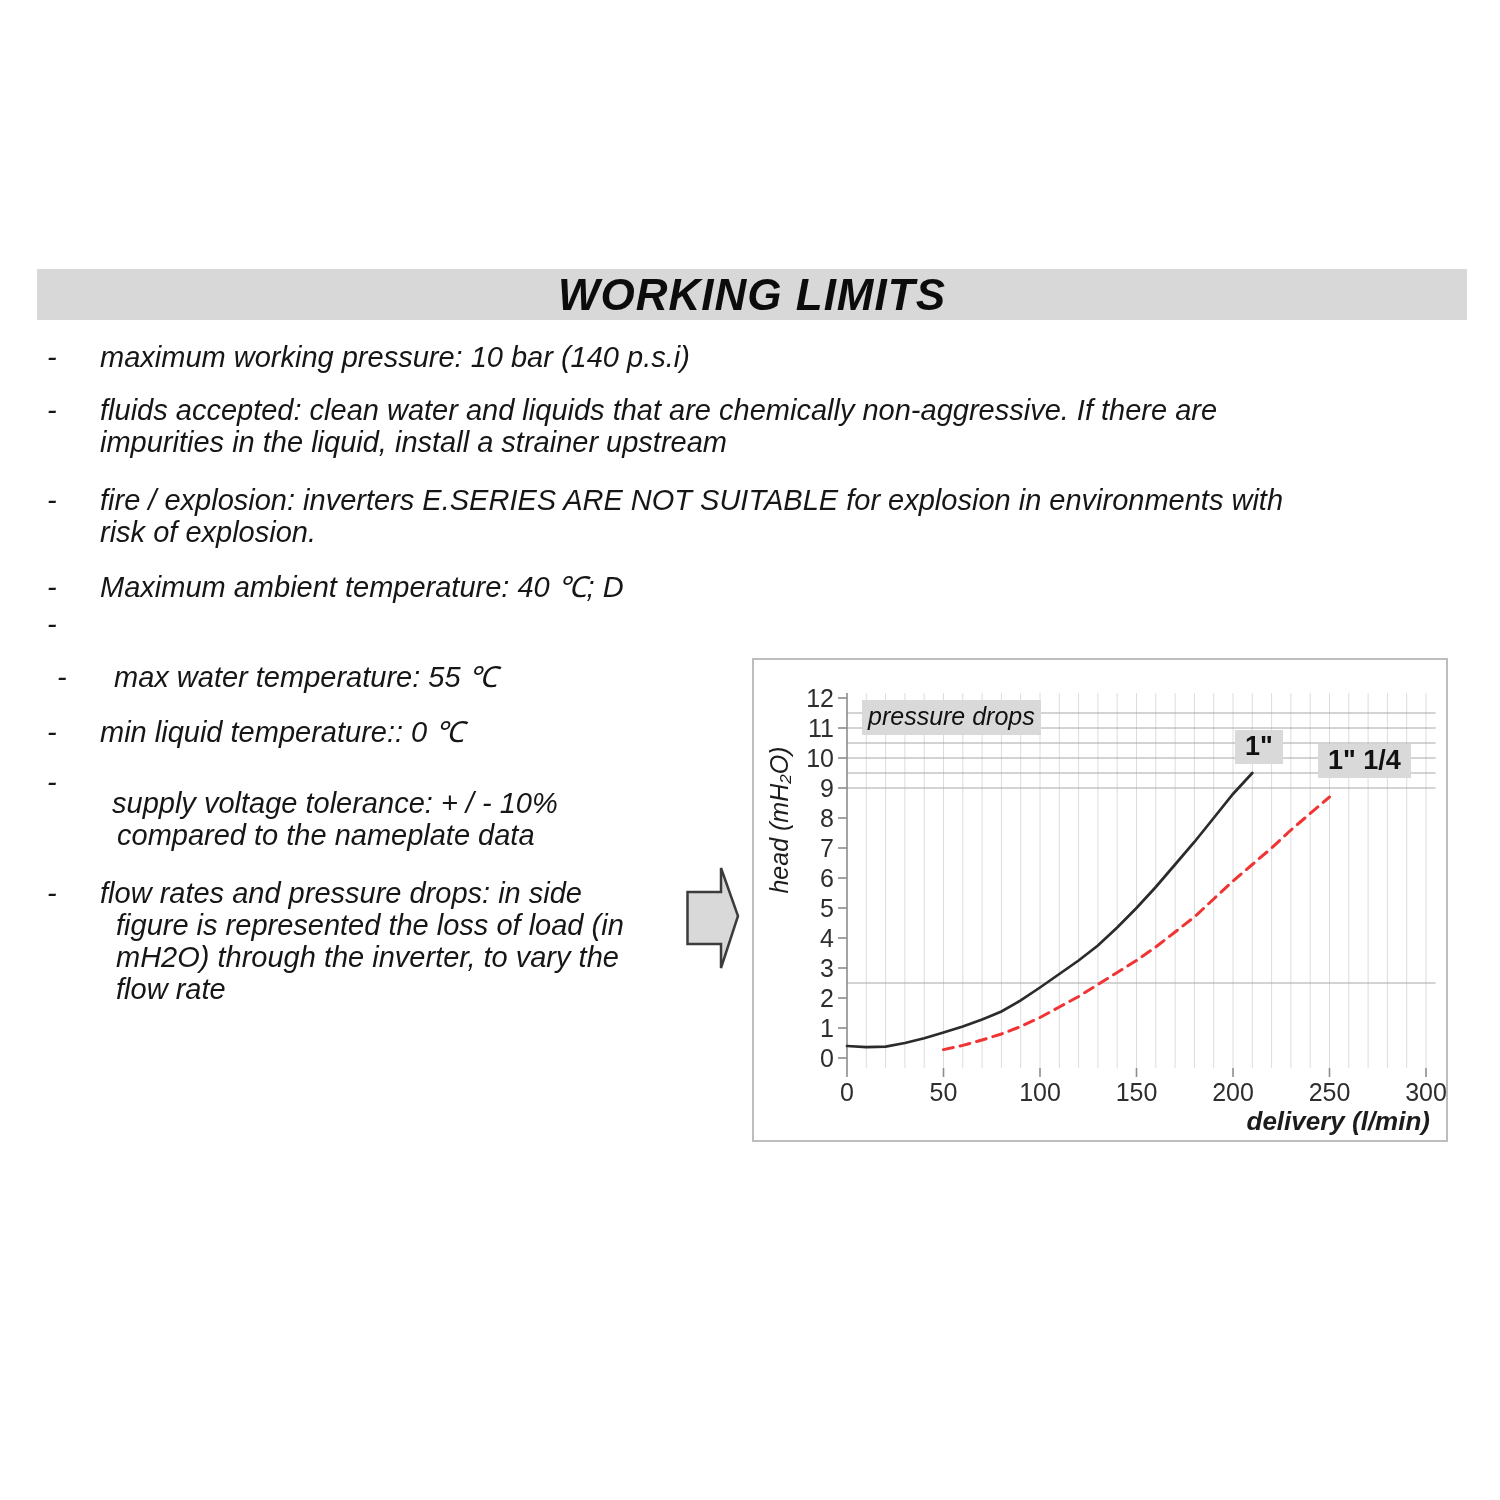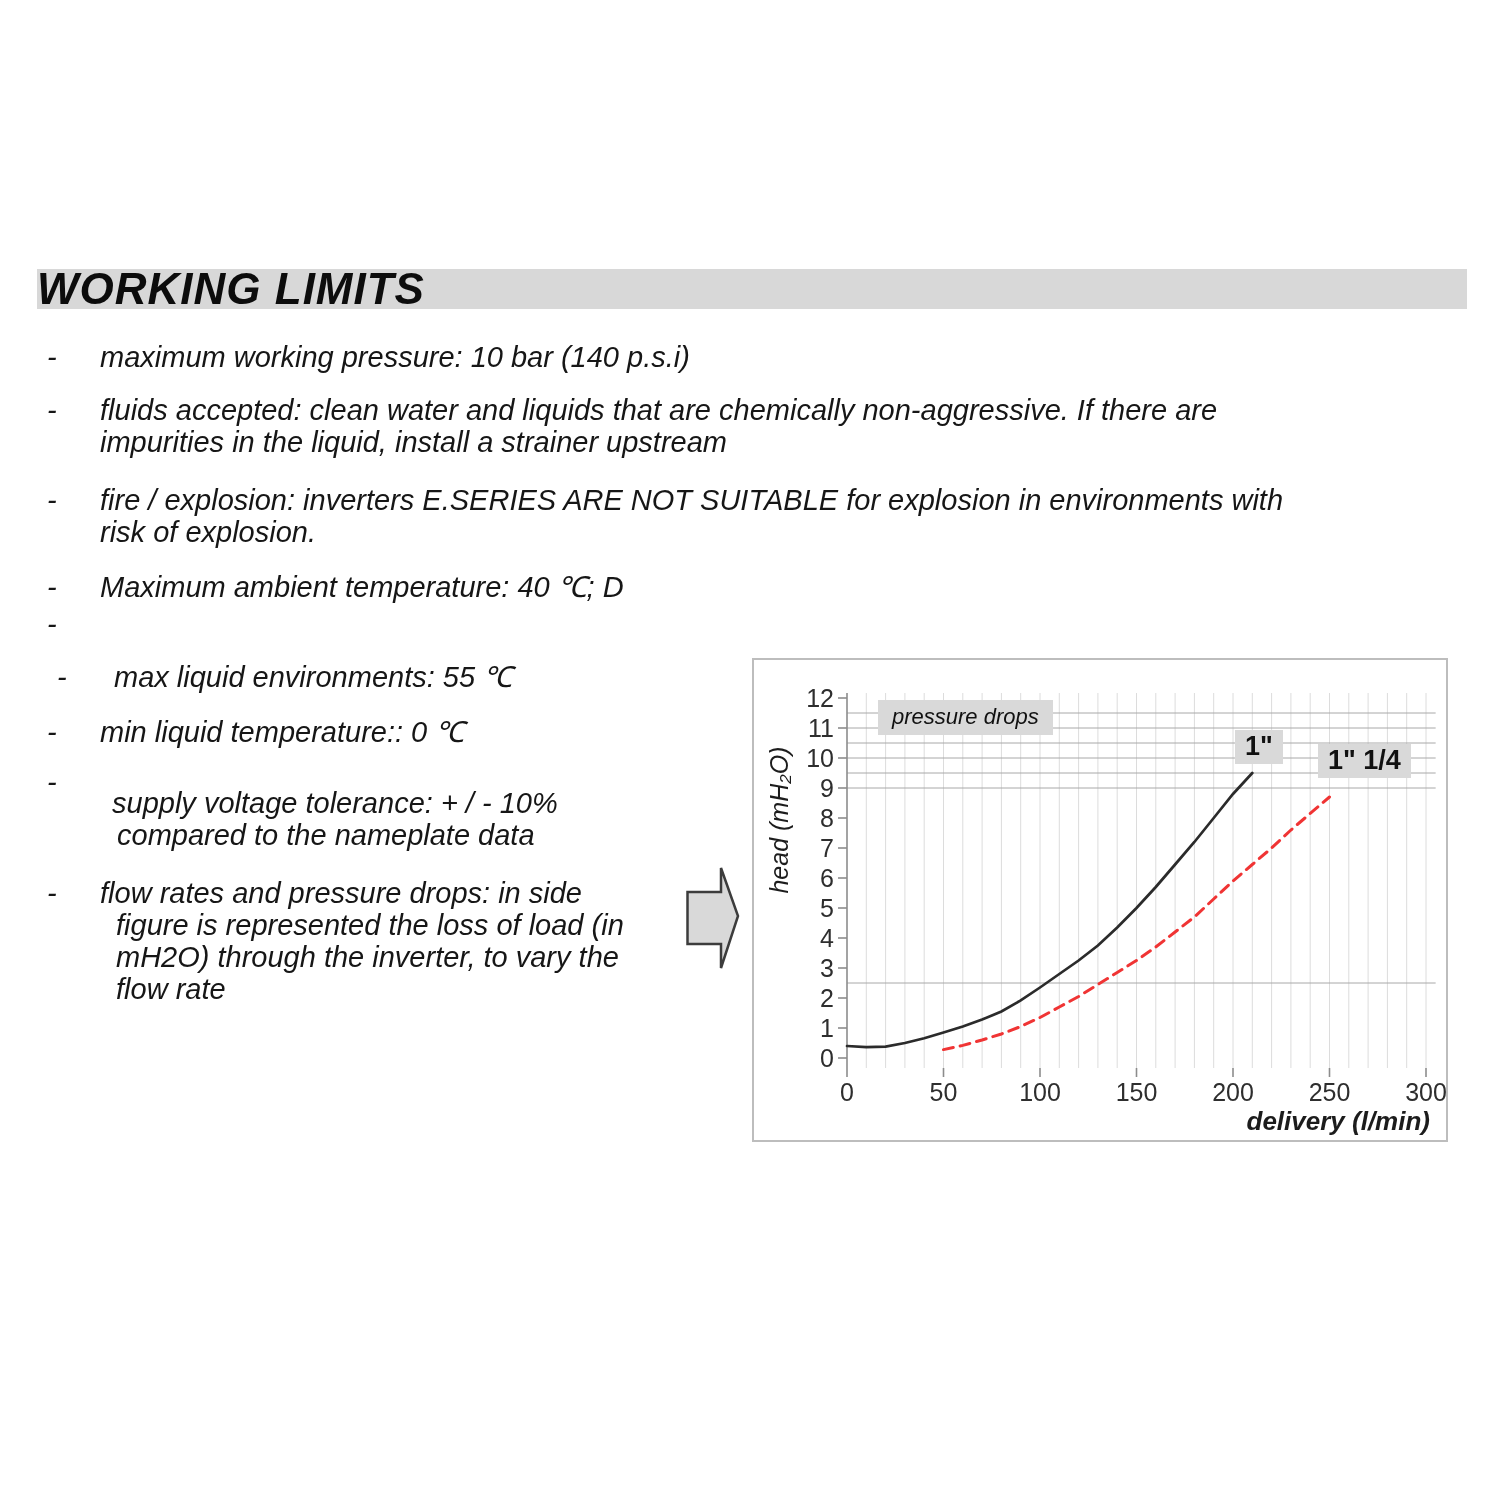--- a/index.html
+++ b/index.html
@@ -1,21 +1,21 @@
 <!DOCTYPE html>
 <html><head>
 <meta charset="utf-8">
 <style>
   html,body{margin:0;padding:0;background:#ffffff;}
   .page{position:relative;width:1500px;height:1500px;background:#ffffff;overflow:hidden;
         font-family:"Liberation Sans",sans-serif;color:#141414;}
 
   
-  .titlebar{position:absolute;left:37px;top:269px;width:1430px;height:40px;background:#d8d8d8;
-            display:flex;align-items:center;}
+  .titlebar{position:absolute;left:37px;top:269px;width:1430px;height:51px;background:#d8d8d8;
+            display:flex;align-items:center;justify-content:center;}
   .titlebar span{font-style:italic;font-weight:700;font-size:44px;letter-spacing:1px;color:#0c0c0c;}
 
   
   .list{position:absolute;left:47px;top:334px;width:1430px;
         font-style:italic;font-size:29px;line-height:32px;color:#161616;}
   .li{display:flex;}
   .dash{width:53px;flex:none;}
   .b{font-weight:400;}
   .li:nth-child(1){margin-top:7px;}
   .li:nth-child(2){margin-top:21px;}
@@ -32,21 +32,21 @@
   .li:nth-child(9) .ln:not(:first-child){padding-left:16px;}
 
   
   .arrow{position:absolute;left:686px;top:866px;width:54px;height:104px;}
 
   
   .chart{position:absolute;left:752px;top:658px;width:696px;height:484px;background:#ffffff;
          border:2px solid #bdbdbd;box-sizing:border-box;}
   .chart svg{position:absolute;left:0;top:0;}
   .chip{position:absolute;background:#d9d9d9;color:#111;}
-  .title-chip{left:124px;top:40px;padding:1px 14px 3px;font-style:italic;font-size:22px;line-height:31px;}
+  .title-chip{left:108px;top:40px;padding:1px 6px 3px;font-style:italic;font-size:25px;line-height:31px;}
   .s1-chip{left:481px;top:70px;padding:0px 10px 2px;font-weight:700;font-size:27px;line-height:32px;}
   .s2-chip{left:564px;top:84px;padding:0px 10px 2px;font-weight:700;font-size:27px;line-height:32px;}
   .ylabel{position:absolute;left:-94px;top:145px;width:240px;height:30px;text-align:center;
           transform:rotate(-90deg);font-style:italic;font-size:25px;color:#1c1c1c;}
   .xlabel{position:absolute;right:16px;top:446px;font-style:italic;font-weight:700;font-size:26px;color:#1c1c1c;}
 </style>
 </head>
 <body>
 
 <div class="page">
@@ -81,21 +81,21 @@
         <div class="txt">
           <div class="ln"><span class="b">Maximum ambient temperature:</span><span> 40 ℃; D</span></div>
         </div>
       </div>
       <div class="li">
         <span class="dash b">-</span>
       </div>
       <div class="li">
         <span class="dash">-</span>
         <div class="txt">
-          <div class="ln"><span class="b">max liquid environments</span><span>: 55 ℃</span></div>
+          <div class="ln"><span class="b">max water temperature</span><span>: 55 ℃</span></div>
         </div>
       </div>
       <div class="li">
         <span class="dash">-</span>
         <div class="txt">
           <div class="ln"><span class="b">min liquid temperature:</span><span>: 0 ℃</span></div>
         </div>
       </div>
       <div class="li">
         <span class="dash">-</span>

